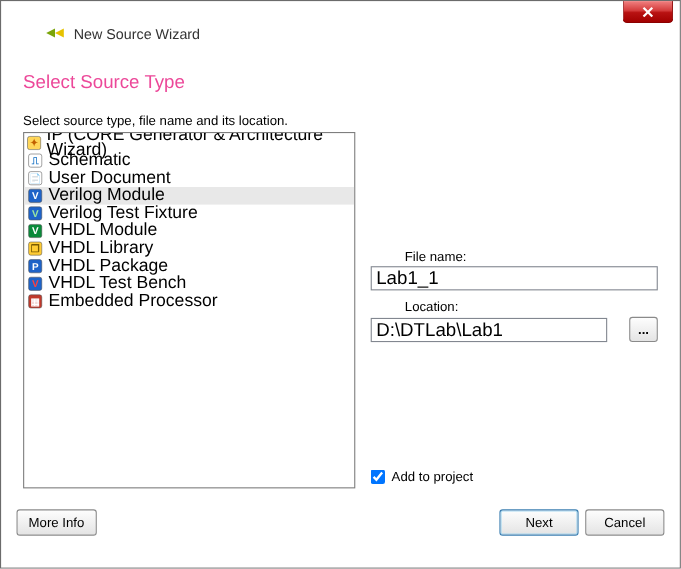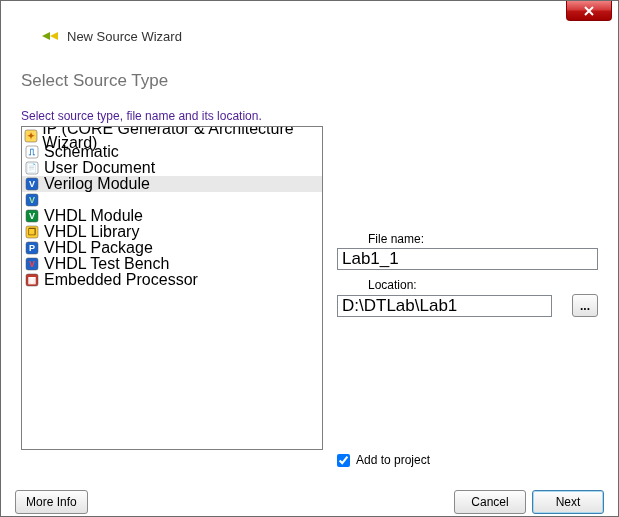--- a/index.html
+++ b/index.html
@@ -63,26 +63,26 @@
     color: #333;
     font-size: 13px;
   }
   .content {
     flex: 1;
     padding: 16px 20px 8px 20px;
     display: flex;
     flex-direction: column;
   }
   .page-title {
-    color: #737373;
+    color: #ec4899;
     font-size: 17px;
     margin-bottom: 18px;
   }
   .instruction {
-    color: #4c1d95;
+    color: #000000;
     margin-bottom: 3px;
   }
   .main-row {
     display: flex;
     gap: 14px;
     flex: 1;
     min-height: 0;
   }
   .listbox {
     width: 302px;
@@ -163,21 +163,21 @@
   .check-row {
     display: flex;
     align-items: center;
     gap: 6px;
     margin-top: 4px;
     margin-bottom: 4px;
   }
   .check-row input { margin: 0; }
   .footer {
     border-top: 1px solid transparent;
-    padding: 10px 14px 2px 14px;
+    padding: 10px 14px 30px 14px;
     display: flex;
     align-items: center;
   }
   .btn {
     min-width: 72px;
     height: 24px;
     border: 1px solid #8a8a8a;
     border-radius: 3px;
     background: linear-gradient(to bottom, #fdfdfd, #e4e4e4);
     cursor: pointer;
@@ -260,20 +260,21 @@
             </span>
             <span class="item-label">Verilog Module</span>
           </div>
           <div class="list-item">
             <span class="item-icon">
               <svg width="14" height="14" viewBox="0 0 14 14">
                 <rect x="1" y="1" width="12" height="12" rx="2" fill="#1e63c8" stroke="#555" stroke-width="0.5"></rect>
                 <text x="7" y="10" font-size="9" font-family="sans-serif" font-weight="bold" text-anchor="middle" fill="#9be6a1">V</text>
               </svg>
             </span>
+            <span class="item-label">Verilog Test Fixture</span>
           </div>
           <div class="list-item">
             <span class="item-icon">
               <svg width="14" height="14" viewBox="0 0 14 14">
                 <rect x="1" y="1" width="12" height="12" rx="2" fill="#0a8a3a" stroke="#555" stroke-width="0.5"></rect>
                 <text x="7" y="10" font-size="9" font-family="sans-serif" font-weight="bold" text-anchor="middle" fill="#ffffff">V</text>
               </svg>
             </span>
             <span class="item-label">VHDL Module</span>
           </div>
@@ -334,18 +335,18 @@
           <label for="addchk">Add to project</label>
         </div>
       </div>
 
     </div>
   </div>
 
   <div class="footer">
     <button class="btn">More Info</button>
     <div class="right">
+      <button class="btn default">Next</button>
       <button class="btn">Cancel</button>
-      <button class="btn default">Next</button>
     </div>
   </div>
 
 </div>
 
 </body></html>

